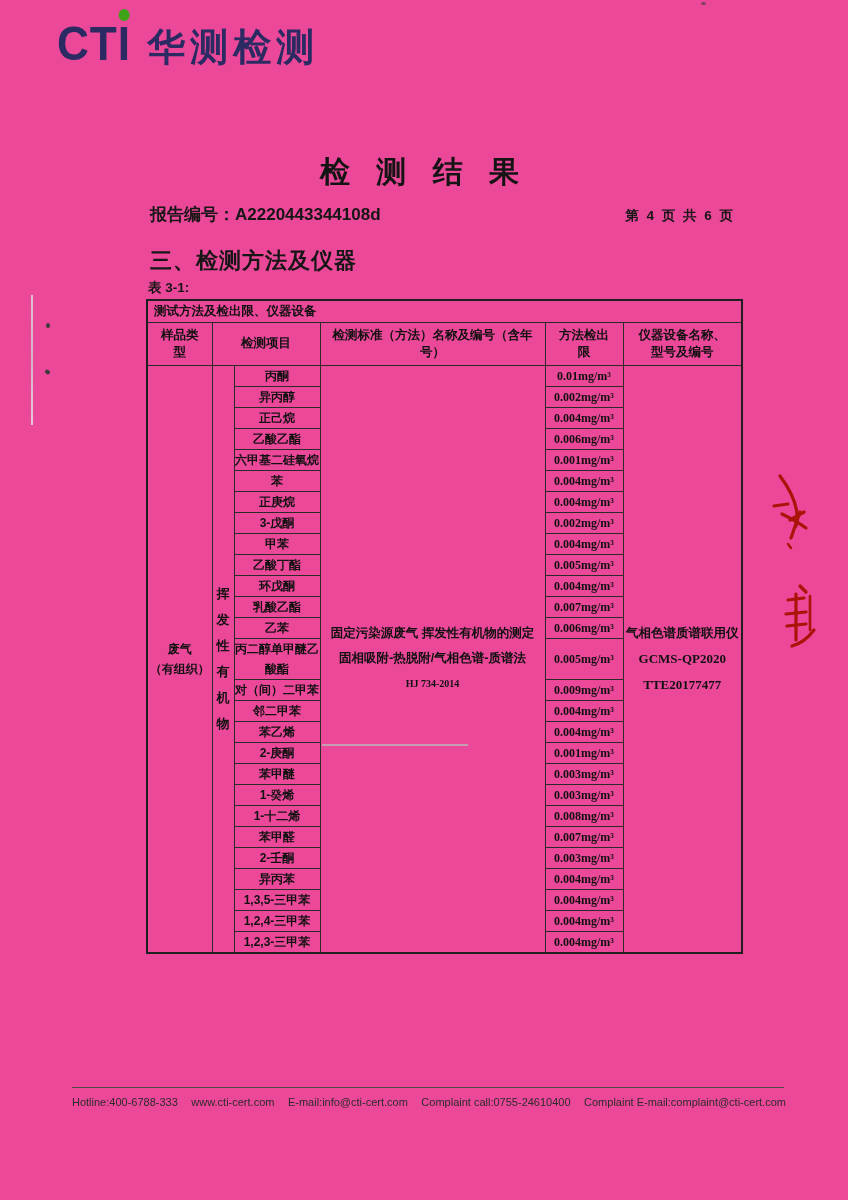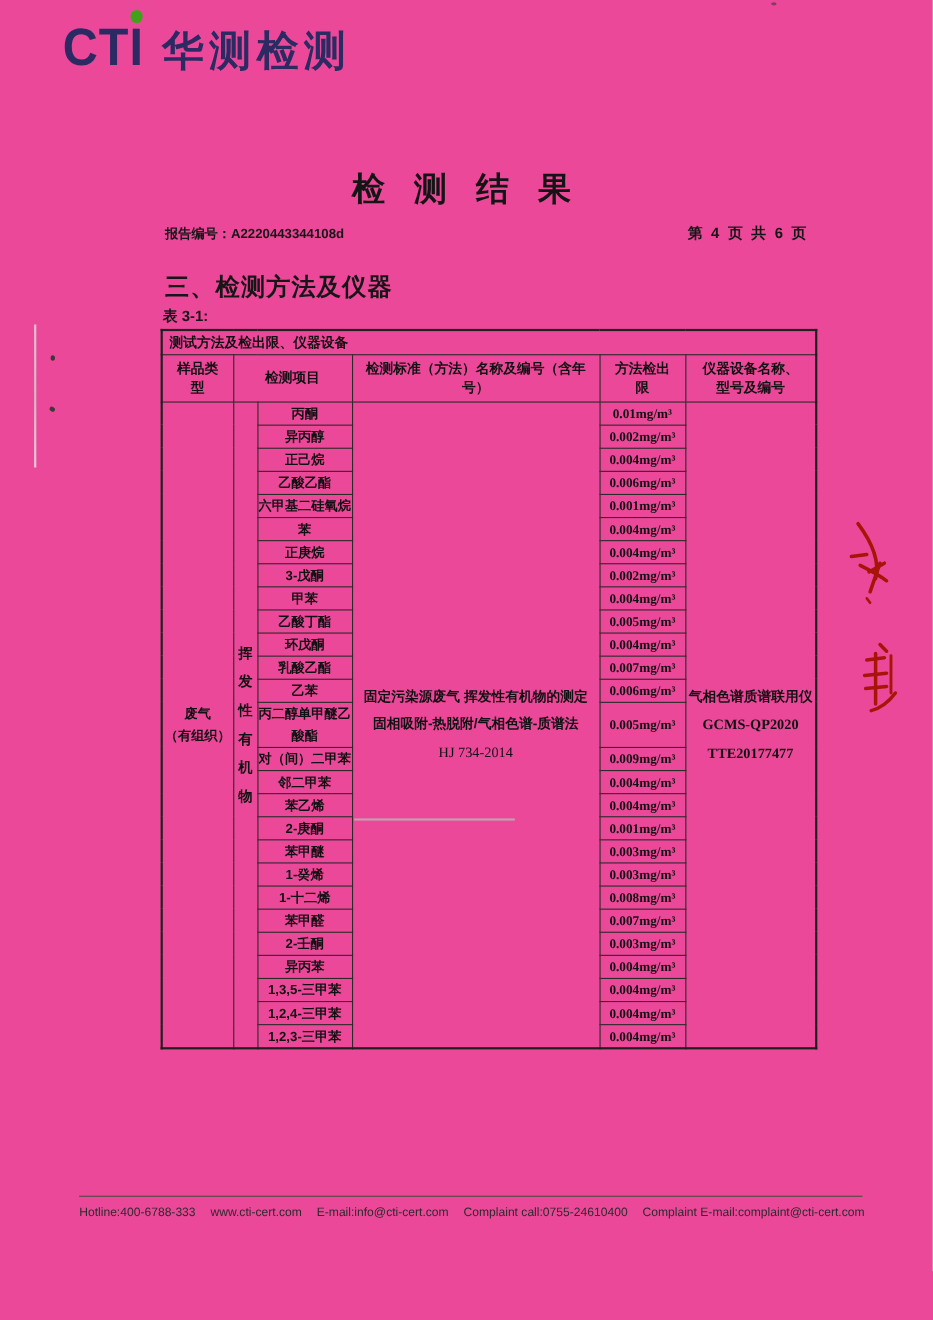--- a/index.html
+++ b/index.html
@@ -25,21 +25,21 @@
     font-size:38px; font-weight:700; color:#2b2a63; letter-spacing:5px;
     margin-left:10px; line-height:1.05;
   }
   
   .doc-title {
     position:absolute; top:152px; left:0; width:100%; text-align:center;
     font-size:30px; font-weight:700; letter-spacing:9px; color:#141414;
   }
   .report-line { position:absolute; top:203px; left:150px; right:113px;
     display:flex; justify-content:space-between; align-items:baseline; }
-  .report-no { font-size:12px; font-weight:700; }
+  .report-no { font-size:17px; font-weight:700; }
   .page-info { font-size:13.5px; font-weight:700; letter-spacing:2px; }
   
   .section-heading { position:absolute; top:246px; left:150px; font-size:22px; font-weight:700; letter-spacing:1px; }
   .table-caption { position:absolute; top:279px; left:148px; font-size:13.5px; font-weight:700; }
   
   table.main {
     position:absolute; left:146px; top:299px; width:595px;
     border-collapse:collapse; table-layout:fixed;
     border:2px solid #1f1f1f;
     padding-left:40px;
@@ -60,21 +60,21 @@
     font-family:"Liberation Serif", serif; font-weight:600; font-size:12.5px;
   }
   td.cell-sample { font-weight:700; font-size:12.5px; line-height:22px; padding:0 2px; }
   td.cell-vertical { padding:0; }
   .vertical-text {
     width:1em; margin:0 auto; word-break:break-all; font-weight:700;
     font-size:13px; line-height:26px;
   }
   td.cell-method { padding:0 4px; }
   .method-line { font-weight:700; font-size:12.5px; line-height:25px; }
-  .method-code { font-family:"Liberation Serif", serif; font-weight:400; font-size:13px; line-height:25px; }
+  .method-code { font-family:"Liberation Serif", serif; font-weight:700; font-size:10px; line-height:25px; }
   td.cell-instrument { padding:0 4px; }
   .instr-line { font-weight:700; font-size:12.5px; line-height:26px; }
   .instr-code { font-family:"Liberation Serif", serif; font-weight:700; font-size:13px; line-height:26px; }
   
   .footer-rule { position:absolute; top:1087px; left:72px; width:712px; height:0;
     border-top:1.6px solid #4a4a4a; }
   .footer { position:absolute; top:1096px; left:72px; width:714px;
     display:flex; justify-content:space-between; font-size:11px; color:#2b2b2b; }
   .footer span { white-space:nowrap;text-align:center; }
   

